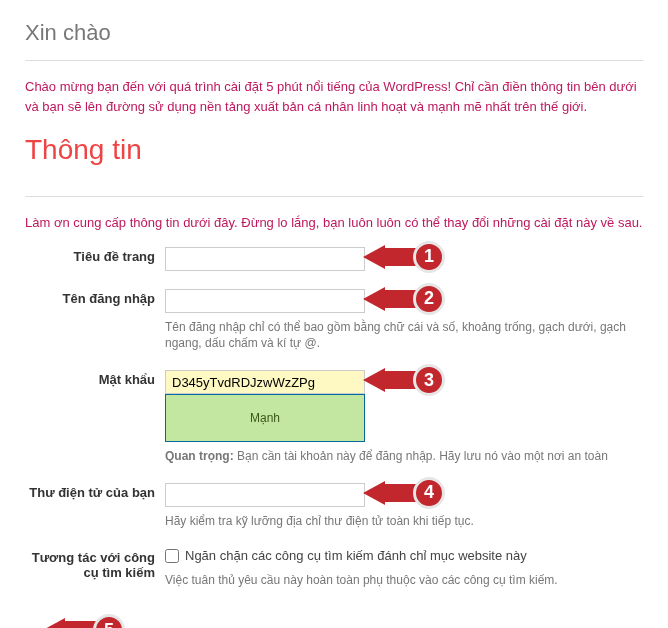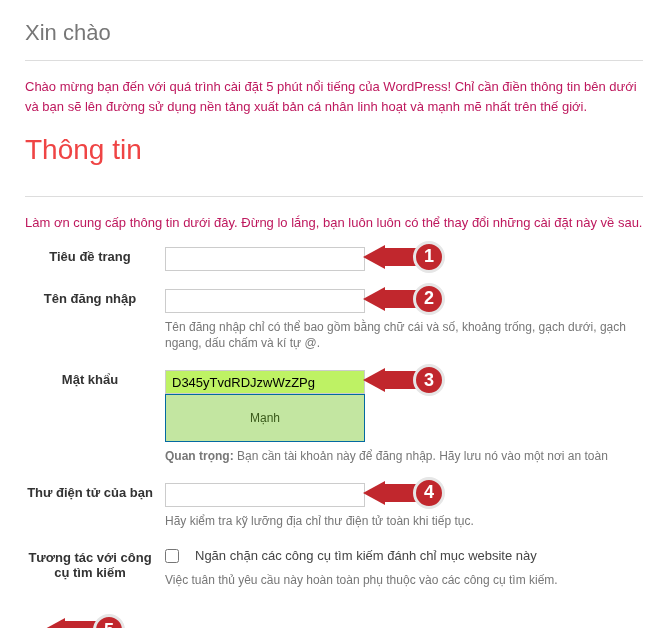--- a/index.html
+++ b/index.html
@@ -31,21 +31,21 @@
 }
 p.intro {
   font-size: 13px;
   color: #be185d;
   line-height: 1.5;
   margin-bottom: 6px;
   margin-top: 16px;
 }
 .form-table { width: 100%; border-collapse: collapse; }
 .form-table th {
-  text-align: center;
+  text-align: right;
   vertical-align: top;
   width: 140px;
   padding: 10px 10px 10px 0;
   font-size: 13px;
   font-weight: 700;
   color: #333;
   margin-left: 44px;
 }
 .form-table td {
   vertical-align: top;
@@ -53,21 +53,21 @@
   position: relative;
 }
 input[type="text"], input[type="password"], input[type="email"] {
   width: 200px;
   height: 24px;
   border: 1px solid #ccc;
   padding: 2px 6px;
   font-size: 13px;
   background: #fff;
 }
-input.pwd { background: #bef264; }
+input.pwd { background: #fef9c3; }
 .desc {
   font-size: 12px;
   color: #777;
   margin-top: 6px;
   line-height: 1.4;
 }
 .strength {
   width: 200px;
   background: #c3e6a1;
   border: 1px solid #0369a1;
@@ -76,21 +76,21 @@
   color: #3a5a1a;
   padding: 16px 0;
   margin-top: 0;
 }
 .important { font-weight: 700; }
 .checkbox-row label {
   font-size: 13px;
   color: #444;
   display: inline-flex;
   align-items: flex-end;
-  gap: 16px;
+  gap: 6px;
 }
 input[type="checkbox"] {
   width: 14px; height: 14px;
   border: 1px solid #aaa;
 }
 .submit-btn {
   margin-top: 12px;
   padding: 5px 10px;
   font-size: 12px;
   border: 1px solid #ccc;

